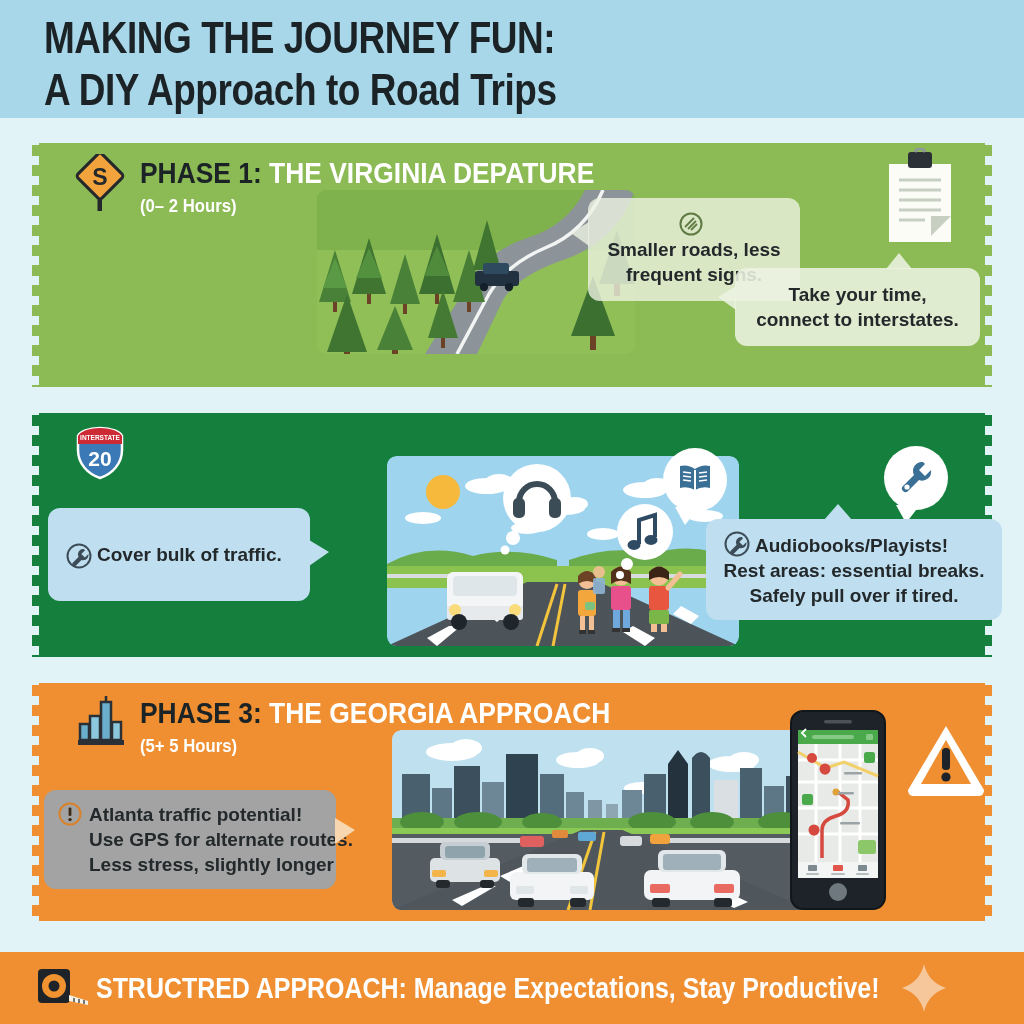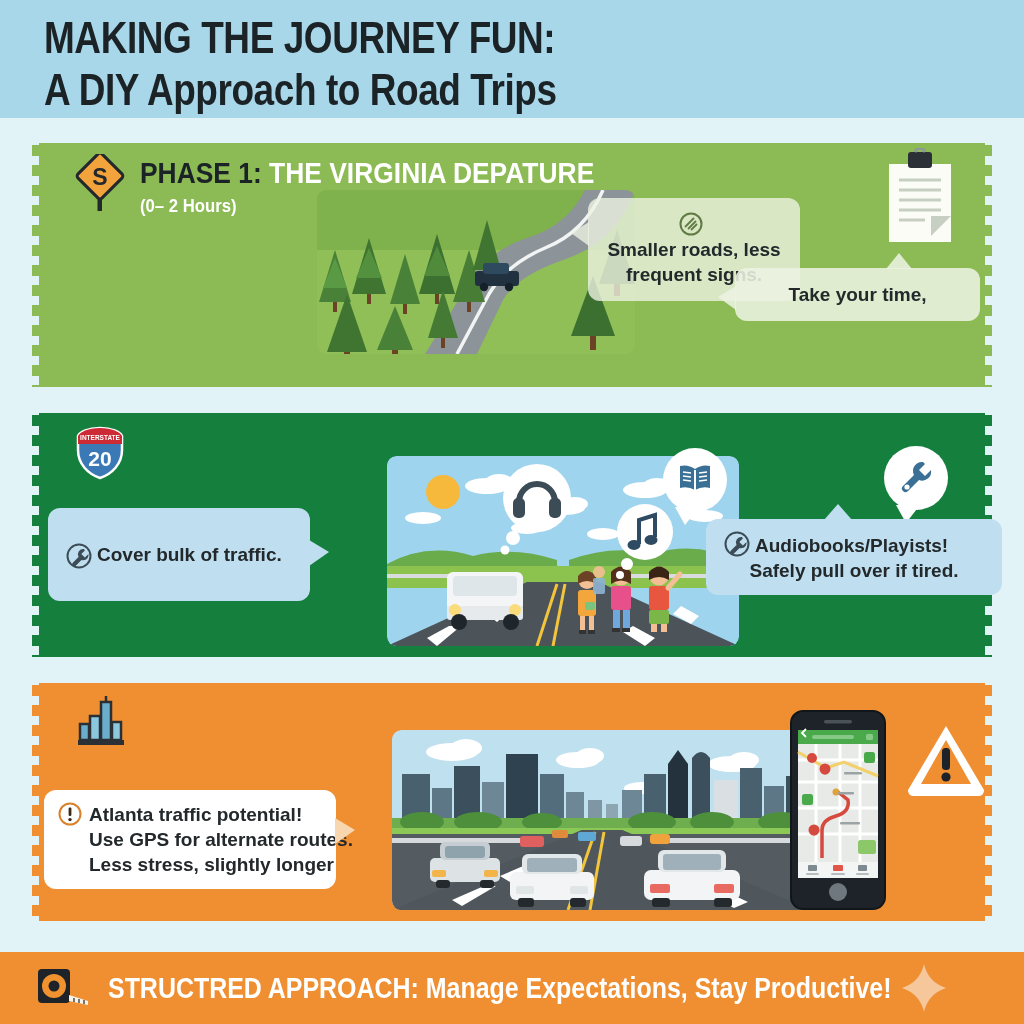--- a/index.html
+++ b/index.html
@@ -164,42 +164,42 @@
     border-left: 10px solid transparent;
     border-right: 14px solid transparent;
     border-top: 18px solid #ffffff;
   }
   #rb-book { left: 663px; top: 448px; }
   #rb-wrench { left: 884px; top: 446px; }
 
   
   #b3 {
     left: 44px; top: 790px; width: 292px;
-    background: #ffffff; padding: 12px 14px;
+    background: #a3a3a3; padding: 12px 14px;
   }
   #b3 .tail {
     position:absolute; right:-19px; top:28px;
     border-top: 12px solid transparent;
     border-bottom: 14px solid transparent;
     border-left: 20px solid #f8d6b0;
   }
 
   .bub-ico {
     display:inline-block; width: 24px; height: 24px; vertical-align: -5px;
     margin-right: 7px;
   }
 
   
   .footer {
     position: absolute; left: 0; top: 952px; width: 1024px; height: 72px;
     background: #ef8f31;
   }
   .footer-inner {
     position: absolute; left: 36px; top: 0; height: 72px;
-    display: flex; align-items: center; gap: 16px;
+    display: flex; align-items: center; gap: 4px;
   }
   .footer-text {
     color: #ffffff; font-weight: bold; font-size: 29px;
     transform: scaleX(0.86); transform-origin: left center;
     white-space: nowrap;
   }
   .footer-sparkle {
     position:absolute; right: 78px; top: 12px; width: 44px; height: 48px;
   }
 
@@ -341,20 +341,21 @@
         </g>
       </svg>
   </span><span class="ln" style="display:inline">Smaller roads, less</span>
   <span class="ln">frequent signs.</span>
 </div>
 
 <div class="bubble" id="b1b">
   <span class="tail"></span>
   <span class="tail-up"></span>
   <span class="ln">Take your time,</span>
+  <span class="ln">connect to interstates.</span>
 </div>
 
 <div class="panel" id="panel2">
   <div class="perf perf-top"></div>
   <div class="perf perf-bottom"></div>
   <div class="perf perf-left"></div>
   <div class="perf perf-right"></div>
 
   <div class="phase-head">
     <div class="phase-icon">
@@ -518,40 +519,50 @@
   <span class="tail-up"></span>
   <div style="text-align:left; padding-left:6px;">
     <span class="bub-ico">
       <svg width="26" height="26" viewBox="0 0 26 26">
           <circle cx="13" cy="13" r="11.5" fill="none" stroke="#3c4c57" stroke-width="2"></circle>
           <path d="M18 6 a5.5 5.5 0 0 0 -5.5 8 L6.5 20 a2.2 2.2 0 0 0 3 3 l6 -6 a5.5 5.5 0 0 0 7 -6 l-3.6 3.6 l-3.6 -3.6 l3.6 -3.6 z" fill="#3c4c57"></path>
         </svg>
     </span><span>Audiobooks/Playists!</span>
   </div>
   <div style="text-align:center;">
+      <span class="ln">Rest areas: essential breaks.</span>
+    </div>
+  <div style="text-align:center;">
       <span class="ln">Safely pull over if tired.</span>
     </div>
 </div>
 
 <div class="panel" id="panel3">
   <div class="perf perf-top"></div>
   <div class="perf perf-bottom"></div>
   <div class="perf perf-left"></div>
   <div class="perf perf-right"></div>
 
   <div class="phase-head">
     <div class="phase-icon">
       <svg width="54" height="56" viewBox="0 0 54 56">
         <rect x="4" y="46" width="46" height="5" fill="#2b3036"></rect>
         <rect x="6" y="30" width="9" height="16" fill="#6aaecb" stroke="#2b3036" stroke-width="2.5"></rect>
         <rect x="16" y="22" width="10" height="24" fill="#8cc8dd" stroke="#2b3036" stroke-width="2.5"></rect>
         <rect x="27" y="8" width="10" height="38" fill="#6aaecb" stroke="#2b3036" stroke-width="2.5"></rect>
         <path d="M32 8 L32 2" stroke="#2b3036" stroke-width="2.5"></path>
         <rect x="38" y="28" width="9" height="18" fill="#8cc8dd" stroke="#2b3036" stroke-width="2.5"></rect>
       </svg>
+    </div>
+    <div class="phase-titles">
+      <div class="phase-title">
+        <span class="phase-num">PHASE 3: </span>
+        <span class="phase-name">THE GEORGIA APPROACH</span>
+      </div>
+      <div class="phase-sub">(5+ 5 Hours)</div>
     </div>
   </div>
 
   <div class="illus" id="illus3">
     <svg width="420" height="180" viewBox="0 0 420 180">
       <defs>
           <clipPath id="cp3">
             <rect width="420" height="180" rx="9"></rect>
           </clipPath>
         </defs>

